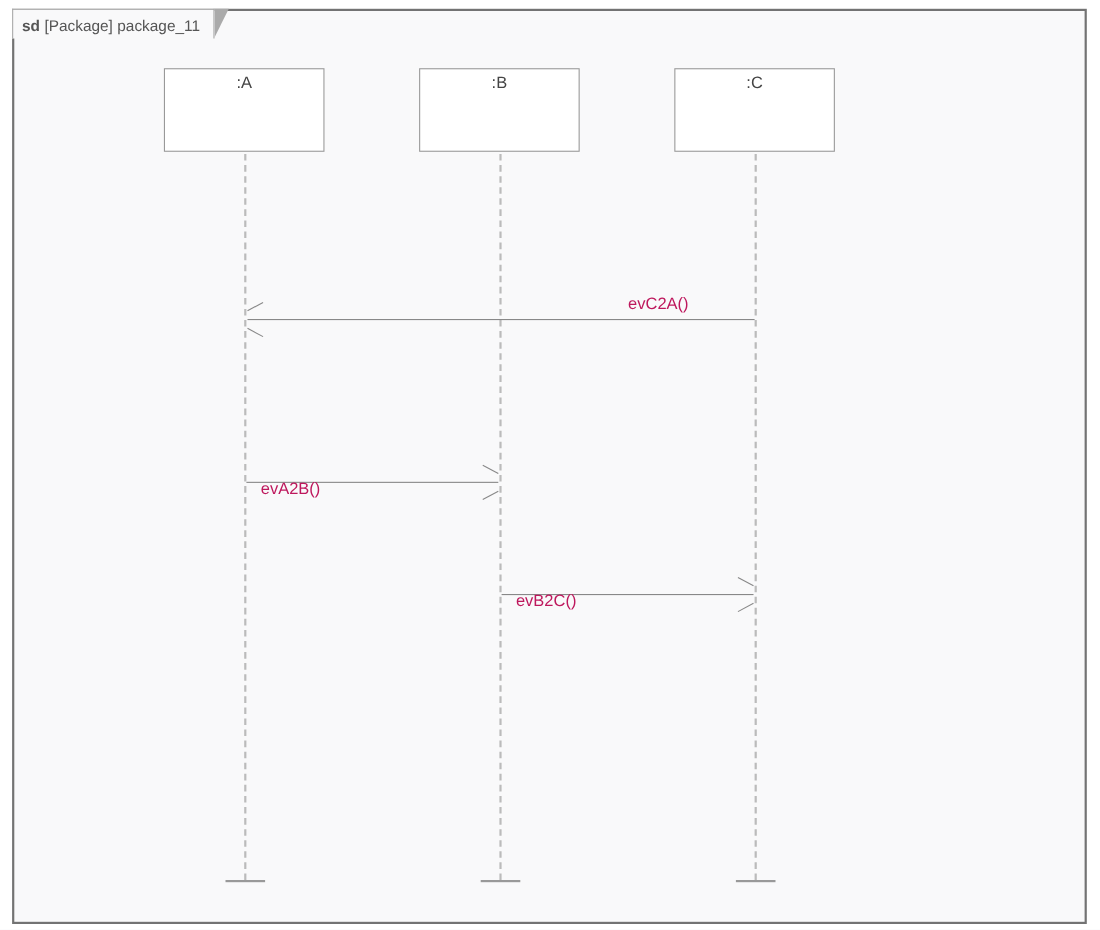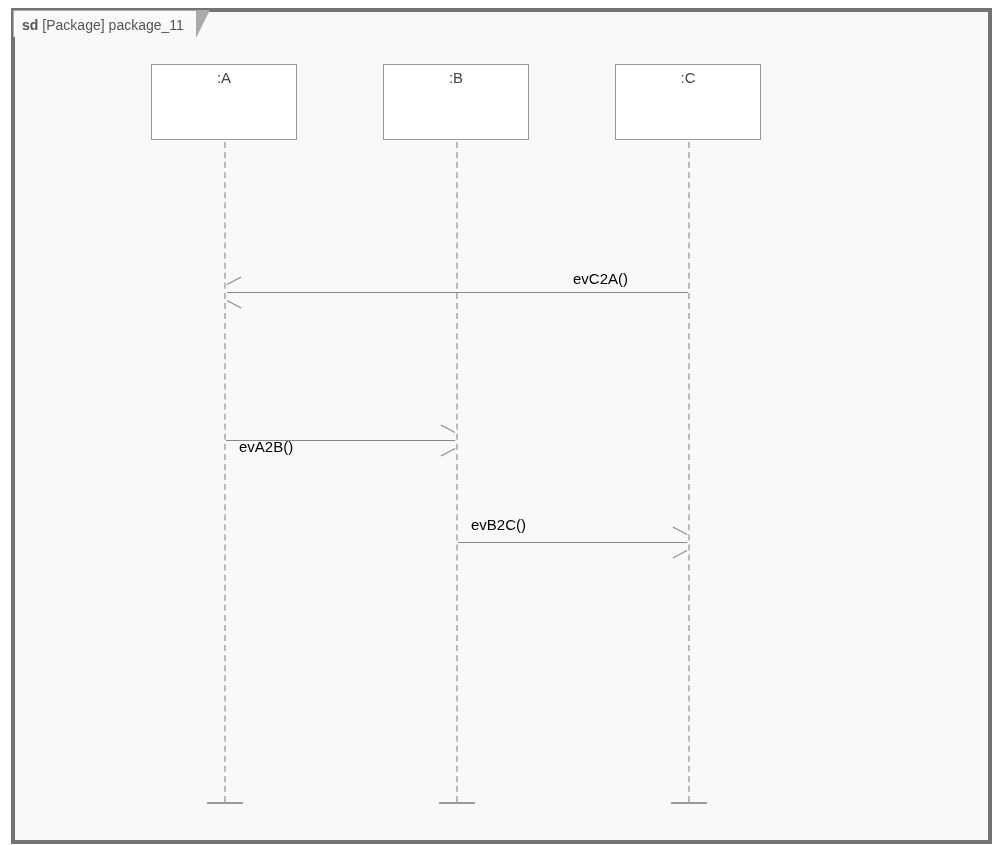--- a/index.html
+++ b/index.html
@@ -11,21 +11,21 @@
     height: 845px;
     position: relative;
   }
   .diagram-container {
     position: absolute;
     left: 11px;
     top: 8px;
     width: 973px;
     height: 828px;
     background: #f9f9fa;
-    border: 4px solid #737373;
+    border: 2px solid #737373;
   }
   .title-tab {
     position: absolute;
     left: -1px;
     top: -1px;
     height: 24px;
     background: #f9f9fa;
     border: 1px solid #aaaaaa;
     border-bottom: none;
     padding: 2px 12px 0 8px;
@@ -142,21 +142,21 @@
     top: 8px;
     width: 16px;
     height: 1px;
     background: #888;
     transform-origin: left center;
     transform: rotate(28deg);
   }
   .msg-label {
     position: absolute;
     font-size: 15px;
-    color: #000000;
+    color: #be185d;
     background: transparent;
   }
   .bold { font-weight: bold; }
 </style>
 </head>
 <body>
 
 <div class="diagram-container">
 
   <div class="title-outer">
@@ -188,15 +188,15 @@
   <div class="message-line" style="left:212px; top:280px; width:461px;"></div>
   <div class="arrow-left" style="left:212px; top:280px;"></div>
   <div class="msg-label" style="left:558px; top:258px;">evC2A()</div>
 
   <div class="message-line" style="left:211px; top:428px; width:229px;"></div>
   <div class="arrow-right" style="left:440px; top:428px;"></div>
   <div class="msg-label" style="left:224px; top:406px;margin-top:20px;">evA2B()</div>
 
   <div class="message-line" style="left:443px; top:530px; width:229px;"></div>
   <div class="arrow-right" style="left:672px; top:530px;"></div>
-  <div class="msg-label" style="left:456px; top:504px;text-align:center;">evB2C()</div>
+  <div class="msg-label" style="left:456px; top:528px;text-align:center;">evB2C()</div>
 
 </div>
 
 </body></html>

